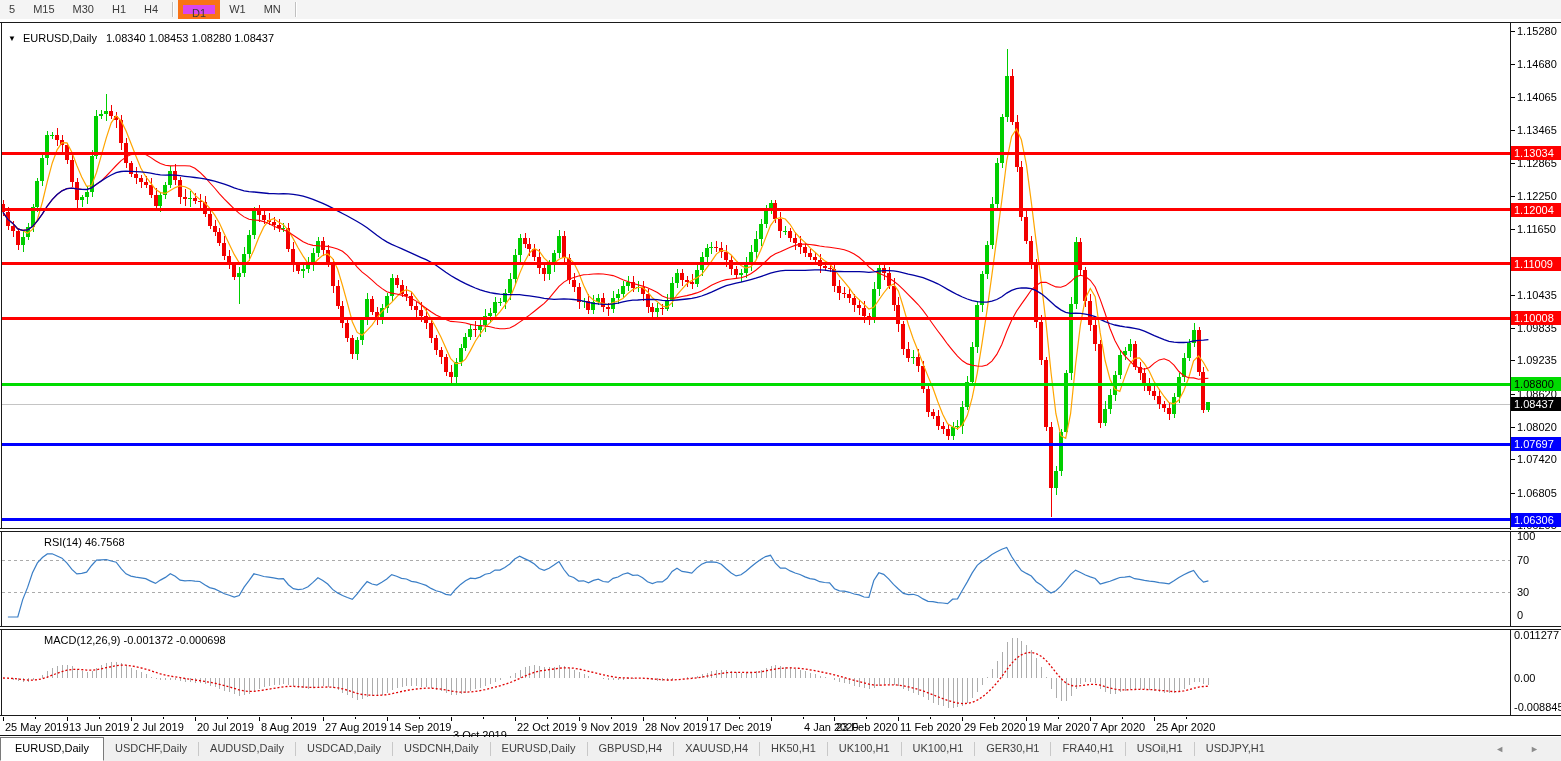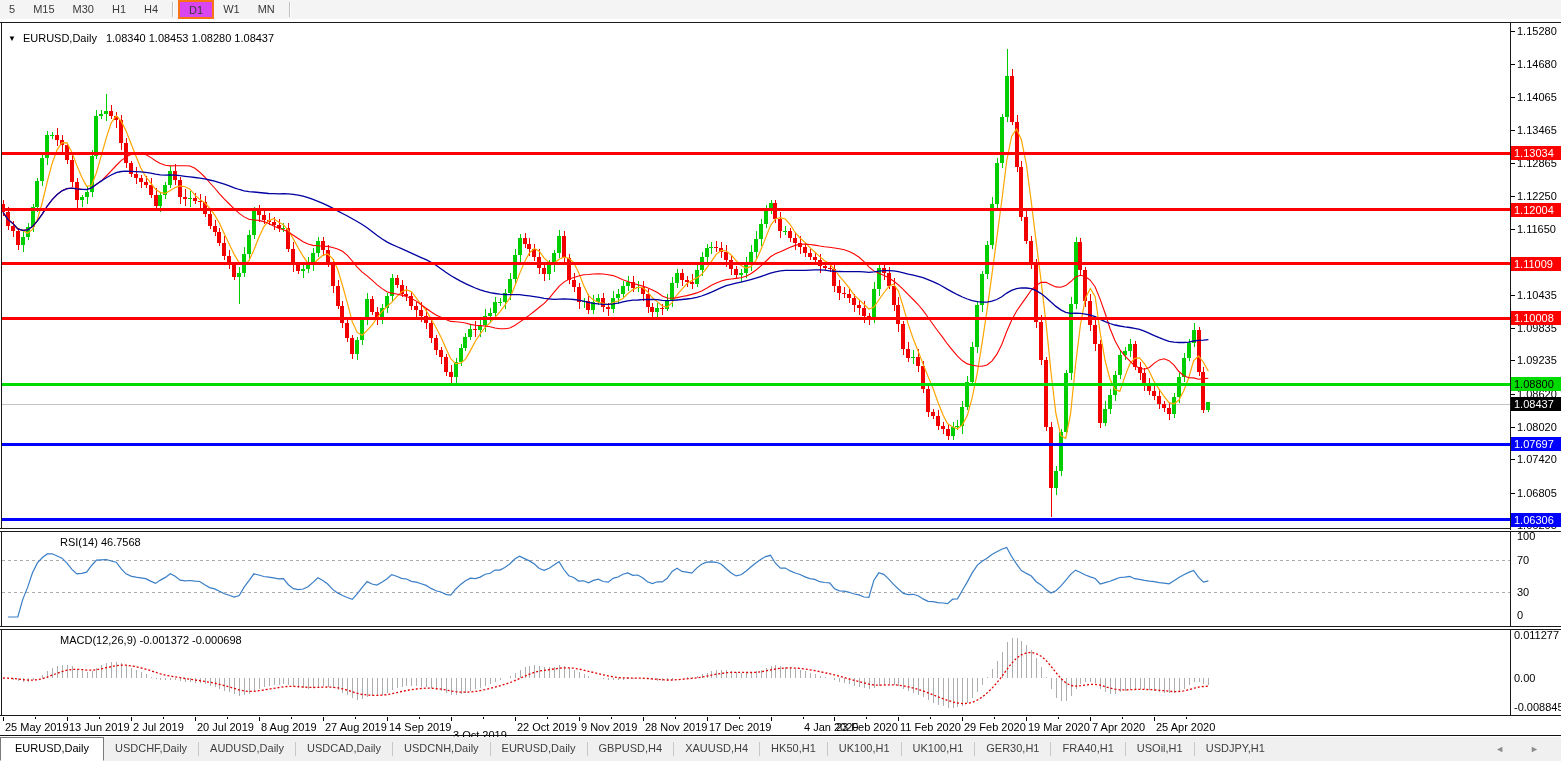--- a/index.html
+++ b/index.html
@@ -4,33 +4,33 @@
 <style>
   * { box-sizing: border-box; margin: 0; padding: 0; }
   html,body { width:1561px; height:761px; background:#ffffff; overflow:hidden;
     font-family:"Liberation Sans", sans-serif; }
   #app { position:relative; width:1561px; height:761px; background:#fff; }
 
   
   .toolbar { position:absolute; top:0; left:0; width:1561px; height:19px;
     background:#f4f4f4; display:flex; align-items:stretch; }
   .tf-btn { padding:0 9px; line-height:19px; font-size:11px; color:#3a3a3a; cursor:default; }
-  .tf-btn.active { background:#d946ef; border:2px solid #f97316; line-height:17px; }
+  .tf-btn.active { background:#d946ef; border:5px solid #f97316; line-height:17px; }
   .tf-sep { width:1px; background:#c0c0c0; margin:2px 5px; box-shadow:1px 0 0 #ffffff; }
 
   
   .panel-svg { position:absolute; left:0; }
   #main-svg { top:19px; }
   #rsi-svg  { top:531px; }
   #macd-svg { top:629px; }
 
   .chart-title { position:absolute; top:32px; left:8px; font-size:11px; color:#000;
     display:flex; align-items:center; z-index:5; }
   .chart-title .tri { font-size:8px; margin-right:7px; color:#000; }
-  .ind-label { position:absolute; left:22px; font-size:11px; color:#000; z-index:5;padding-left:38px; }
+  .ind-label { position:absolute; left:6px; font-size:11px; color:#000; z-index:5;padding-left:38px; }
   #rsi-label  { top:536px; }
   #macd-label { top:634px; }
 
   
   .date-axis { position:absolute; top:717px; left:0; width:1561px; height:19px;
     background:#fff; border-bottom:1px solid #111; }
   .date-label { position:absolute; top:4px; font-size:11px; color:#000; white-space:nowrap; }
   .date-tick { position:absolute; top:0; width:1px; background:#000; }
 
   

